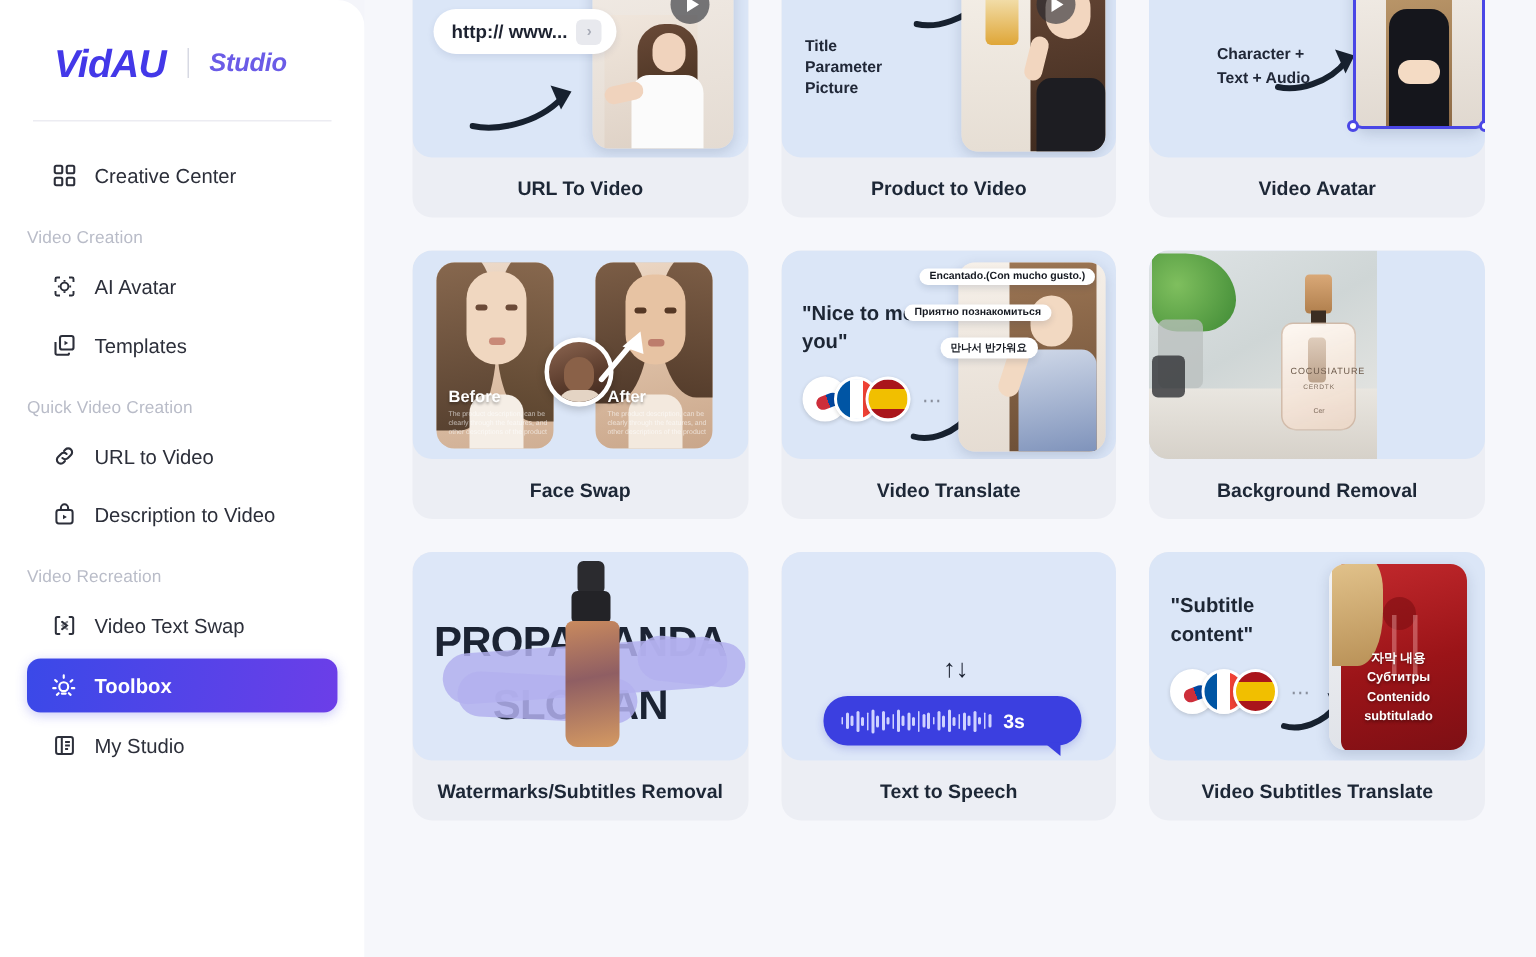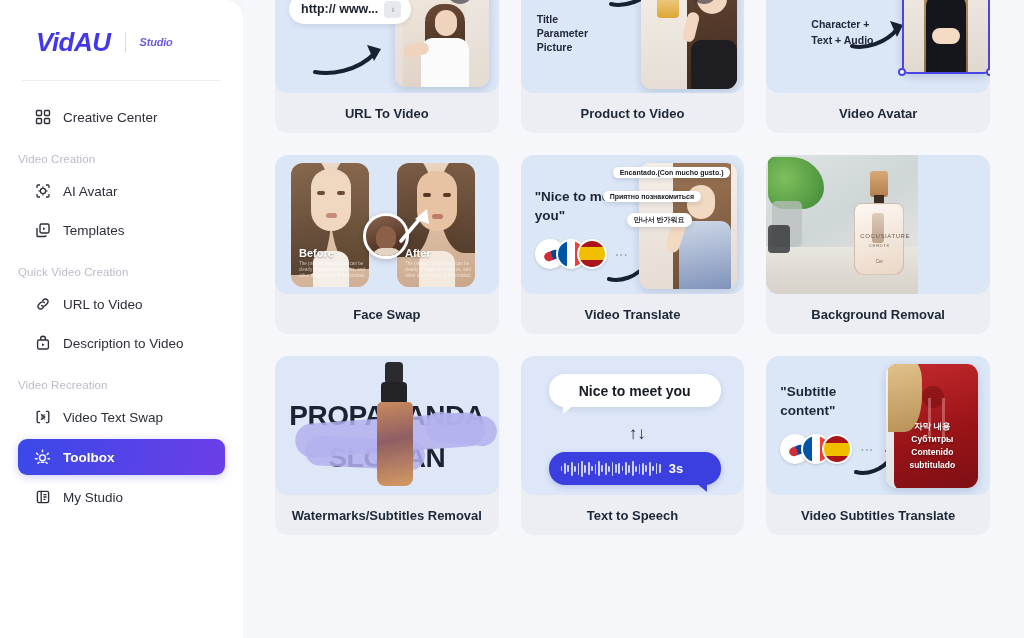--- a/index.html
+++ b/index.html
@@ -23,21 +23,21 @@
   .logo-row {
     display: flex; align-items: center;
     padding: 22px 0 0 36px; height: 62px;
   }
   .logo-main {
     font-size: 26px; font-weight: bold; font-style: italic;
     color: #4338e8; letter-spacing: -0.5px;
   }
   .logo-div { width: 1px; height: 20px; background: #d7d9e3; margin: 0 14px; }
   .logo-sub {
-    font-size: 11px; font-weight: bold; font-style: italic;
+    font-size: 17px; font-weight: bold; font-style: italic;
     color: #6b5ce7; letter-spacing: -0.2px;
   }
   .logo-rule { height:1px; background:#ececf2; margin: 18px 22px 0 22px; }
 
   .nav { padding-top: 14px; }
   .nav-group-title {
     font-size: 11.5px; color: #b9bcc8; padding: 14px 0 4px 18px; letter-spacing: .1px;
   }
   .nav-item {
     display: flex; align-items: center; gap: 12px;
@@ -51,21 +51,21 @@
     background: linear-gradient(100deg, #3a49e8 0%, #6c3ee8 100%);
     color: #ffffff; font-weight: bold;
     height: 36px; box-shadow: 0 2px 8px rgba(70,70,230,.28);
   }
   .nav-item.active .ico svg { stroke: #ffffff; }
 
   
   .main {
     flex: 1; height: 638px; position: relative;
     background: #f6f7fb;
-    padding: 0 34px 0 32px;
+    padding: 12px 34px 0 32px;
     overflow: hidden;
   }
   .grid {
     display: grid;
     grid-template-columns: repeat(3, 1fr);
     column-gap: 22px; row-gap: 22px;
     padding-top: 0;
     margin-top: -46px;
   }
   .card {
@@ -477,23 +477,20 @@
             <div style="position:absolute;left:14px;top:0;width:18px;height:22px;background:#2b2b2f;border-radius:4px;"></div>
             <div style="position:absolute;left:10px;top:20px;width:26px;height:22px;background:#232327;border-radius:4px;"></div>
             <div style="position:absolute;left:6px;top:40px;width:36px;height:84px;border-radius:5px 5px 8px 8px;background:linear-gradient(170deg,#c98a5e 0%,#8f5e63 45%,#d59a62 100%);"></div>
           </div>
         </div>
         <div class="card-label">Watermarks/Subtitles Removal</div>
       </div>
 
       <div class="card">
         <div class="card-media" style="background:#dde7f8;">
-          <div class="tts-bubble" style="left:28px;top:18px;width:172px;">
-            <span>Nice to meet you</span>
-          </div>
           <div class="arrows" style="left:108px;top:68px;">↑↓</div>
           <div class="tts-blue" style="left:28px;top:96px;width:172px;">
             <span class="wave">
               <i style="height:5px"></i>
                 <i style="height:11px"></i>
                 <i style="height:7px"></i>
                 <i style="height:14px"></i>
               <i style="height:6px"></i>
                 <i style="height:12px"></i>
                 <i style="height:16px"></i>

